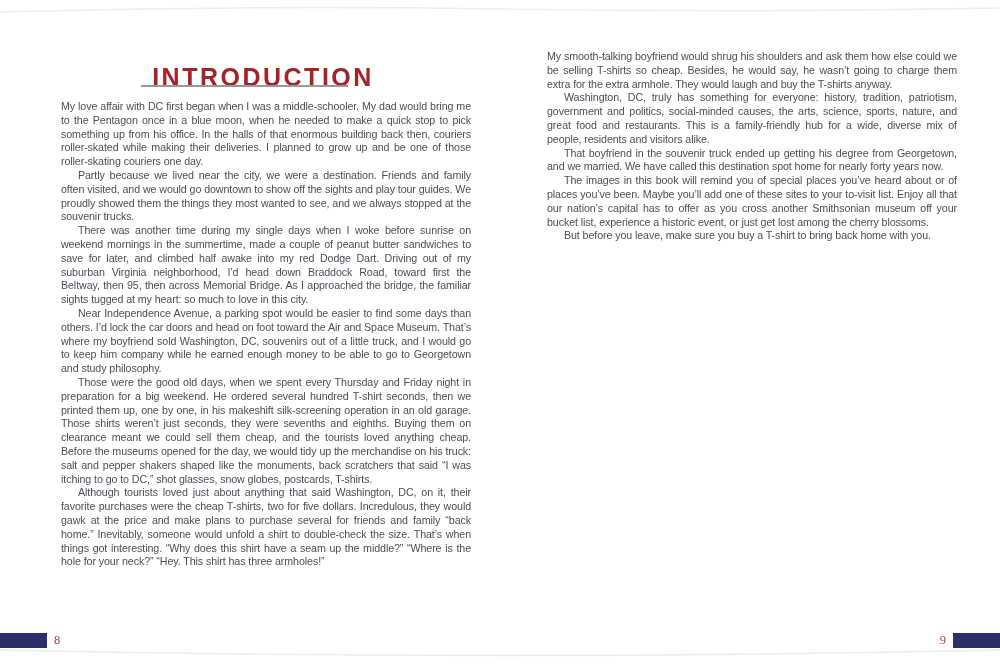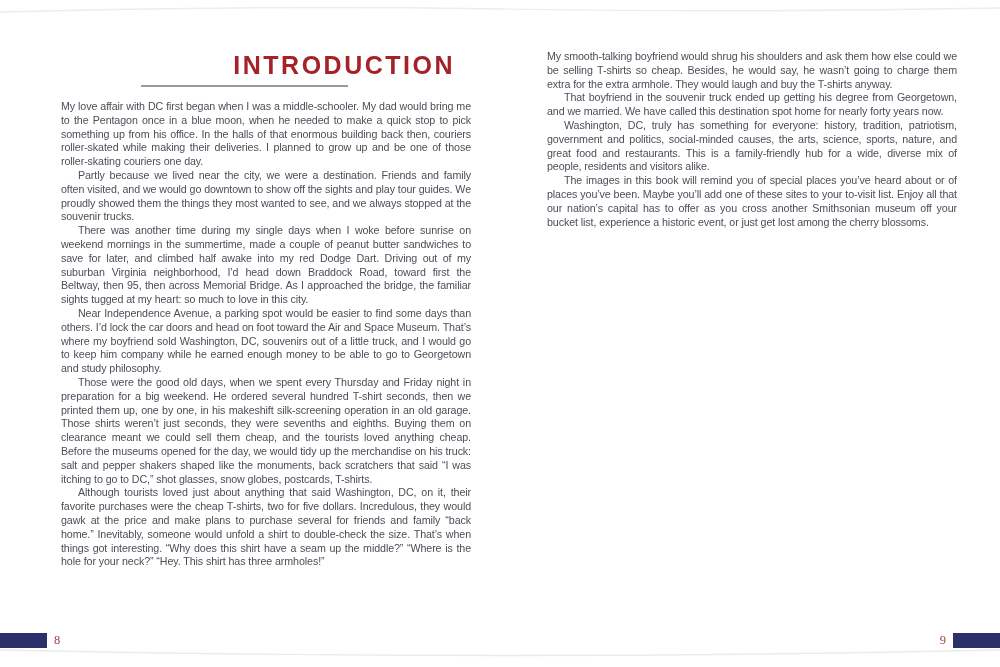--- a/index.html
+++ b/index.html
@@ -10,27 +10,27 @@
     background: #ffffff;
     overflow: hidden;
     font-family: "Liberation Sans", sans-serif;
   }
   
   #edges { position: absolute; inset: 0; pointer-events: none; }
 
   .chapter-title {
     position: absolute;
     left: 47px; top: 51px; width: 408px;
-    text-align: right;
+    text-align: center;
     font-family: "Liberation Sans", sans-serif;
     font-weight: 700;
     font-size: 25px;
     letter-spacing: 2.5px;
     color: var(--title-red, #a52228);
-    margin: 0;
+    margin: 12px;
   }
   .title-underline {
     position: absolute;
     left: 141px; top: 85px;
     width: 207px; height: 2px;
     background: var(--underline-gray, #9a9a9a);
   }
   .body-col {
     position: absolute;
     width: 410px;
@@ -86,22 +86,23 @@
         <p class="indent">Although tourists loved just about anything that said Washington, DC, on it, their favorite purchases were the cheap T-shirts, two for five dollars. Incredulous, they would gawk at the price and make plans to purchase several for friends and family “back home.” Inevitably, someone would unfold a shirt to double-check the size. That’s when things got interesting. “Why does this shirt have a seam up the middle?” “Where is the hole for your neck?” “Hey. This shirt has three armholes!”</p>
       </div>
 
     <div id="footer-bar-left" class="footer-bar"></div>
     <div id="page-number-left" class="page-number">8</div>
   </div>
 
   <div>
     <div id="right-body" class="body-col">
         <p>My smooth-talking boyfriend would shrug his shoulders and ask them how else could we be selling T-shirts so cheap. Besides, he would say, he wasn’t going to charge them extra for the extra armhole. They would laugh and buy the T-shirts anyway.</p>
+        <p class="indent">Washington, DC, truly has something for everyone: history, tradition, patriotism, government and politics, social-minded causes, the arts, science, sports, nature, and great food and restaurants. This is a family-friendly hub for a wide, diverse mix of people, residents and visitors alike.</p>
         <p class="indent">That boyfriend in the souvenir truck ended up getting his degree from Georgetown, and we married. We have called this destination spot home for nearly forty years now.</p>
-        <p class="indent">Washington, DC, truly has something for everyone: history, tradition, patriotism, government and politics, social-minded causes, the arts, science, sports, nature, and great food and restaurants. This is a family-friendly hub for a wide, diverse mix of people, residents and visitors alike.</p>
         <p class="indent">The images in this book will remind you of special places you’ve heard about or of places you’ve been. Maybe you’ll add one of these sites to your to-visit list. Enjoy all that our nation’s capital has to offer as you cross another Smithsonian museum off your bucket list, experience a historic event, or just get lost among the cherry blossoms.</p>
+        <p class="indent">But before you leave, make sure you buy a T-shirt to bring back home with you.</p>
       </div>
 
     <div id="footer-bar-right" class="footer-bar"></div>
     <div id="page-number-right" class="page-number">9</div>
   </div>
 
 </div>
 
 </body></html>

